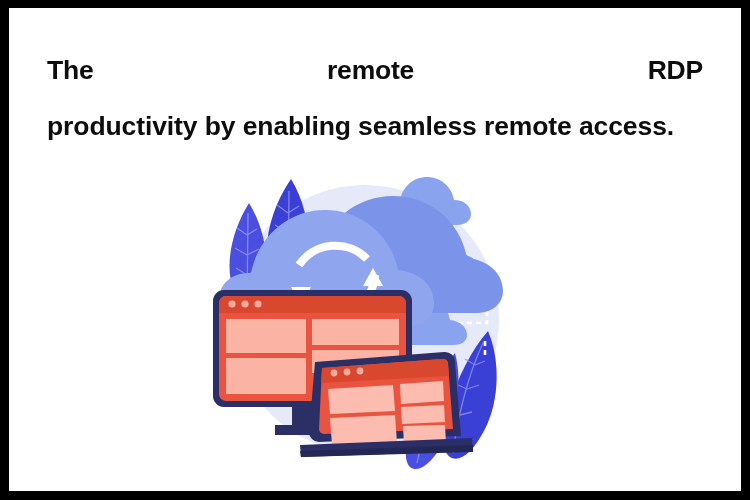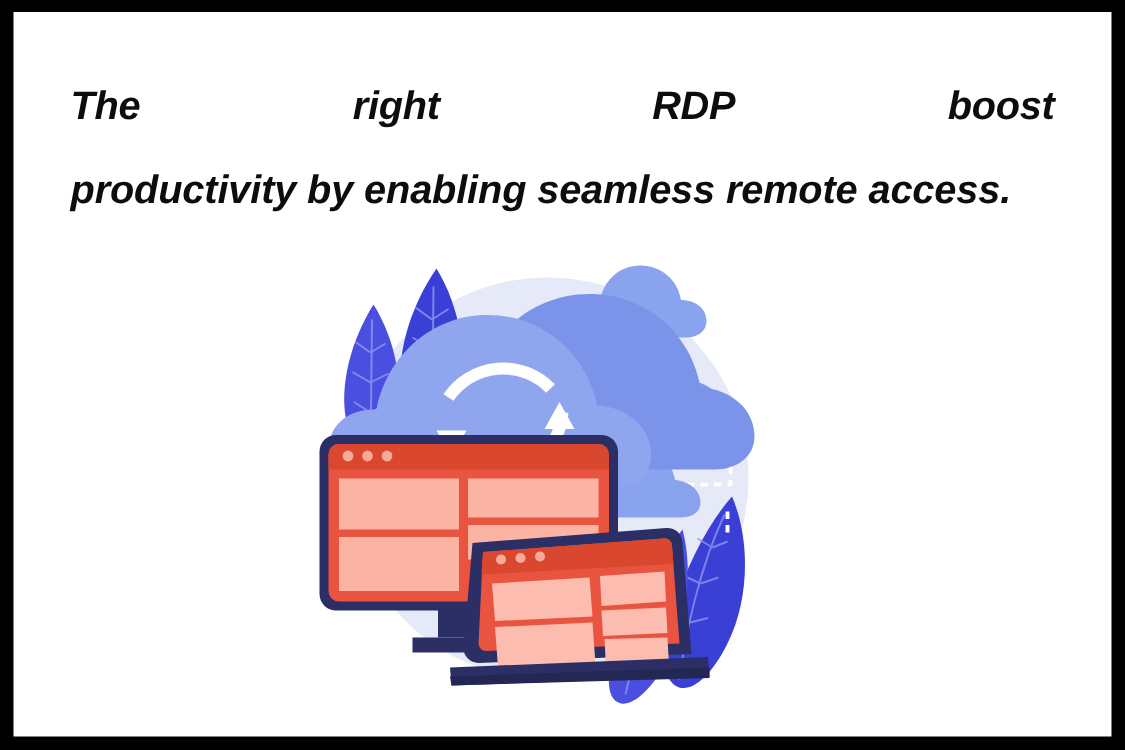--- a/index.html
+++ b/index.html
@@ -11,21 +11,20 @@
     background: #000000;
     font-family: "Liberation Sans", sans-serif;
   }
 
   #frame {
     position: relative;
     width: 750px;
     height: 500px;
     background: #000000;
     padding: 8px 9px 9px 9px;
-    font-style: italic;
   }
 
   #canvas {
     position: relative;
     width: 100%;
     height: 100%;
     background: #ffffff;
     overflow: hidden;
   }
 
@@ -67,23 +66,22 @@
 </style>
 </head>
 <body>
 
 <div id="frame">
   <div id="canvas">
 
     <div id="headline">
       <span class="ln ln1">
         <span>The</span>
-        <span>right</span>
+        <span>remote</span>
         <span>RDP</span>
-        <span>boost</span>
       </span>
       <span class="ln ln2">productivity by enabling seamless remote access.</span>
     </div>
 
     <div id="illus">
       <svg viewBox="0 0 340 330" xmlns="http://www.w3.org/2000/svg">
 
         <circle cx="170" cy="156" r="134" fill="#e5e9f8"></circle>
 
         <g>

